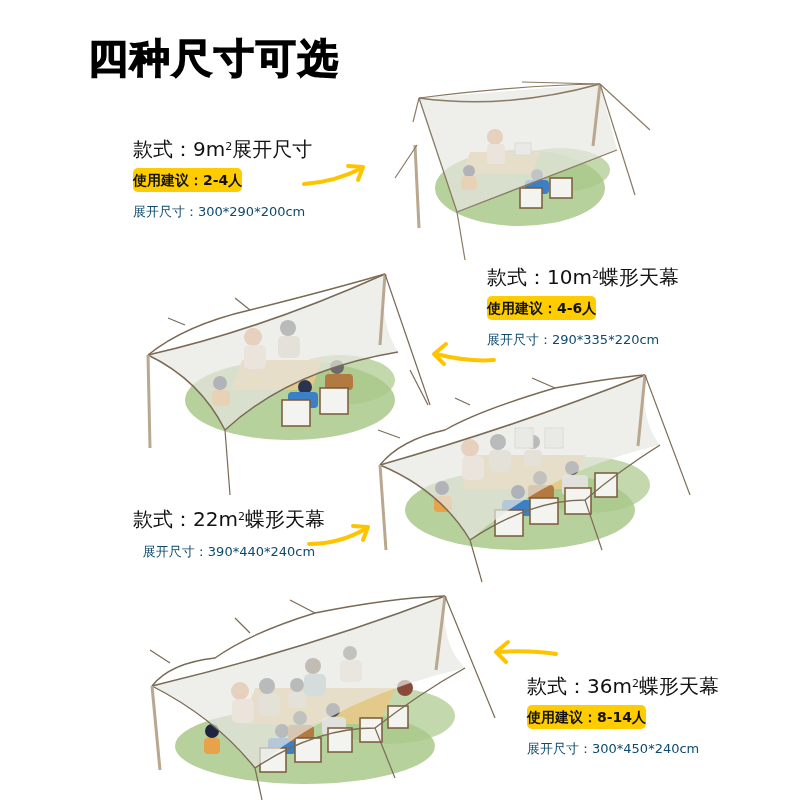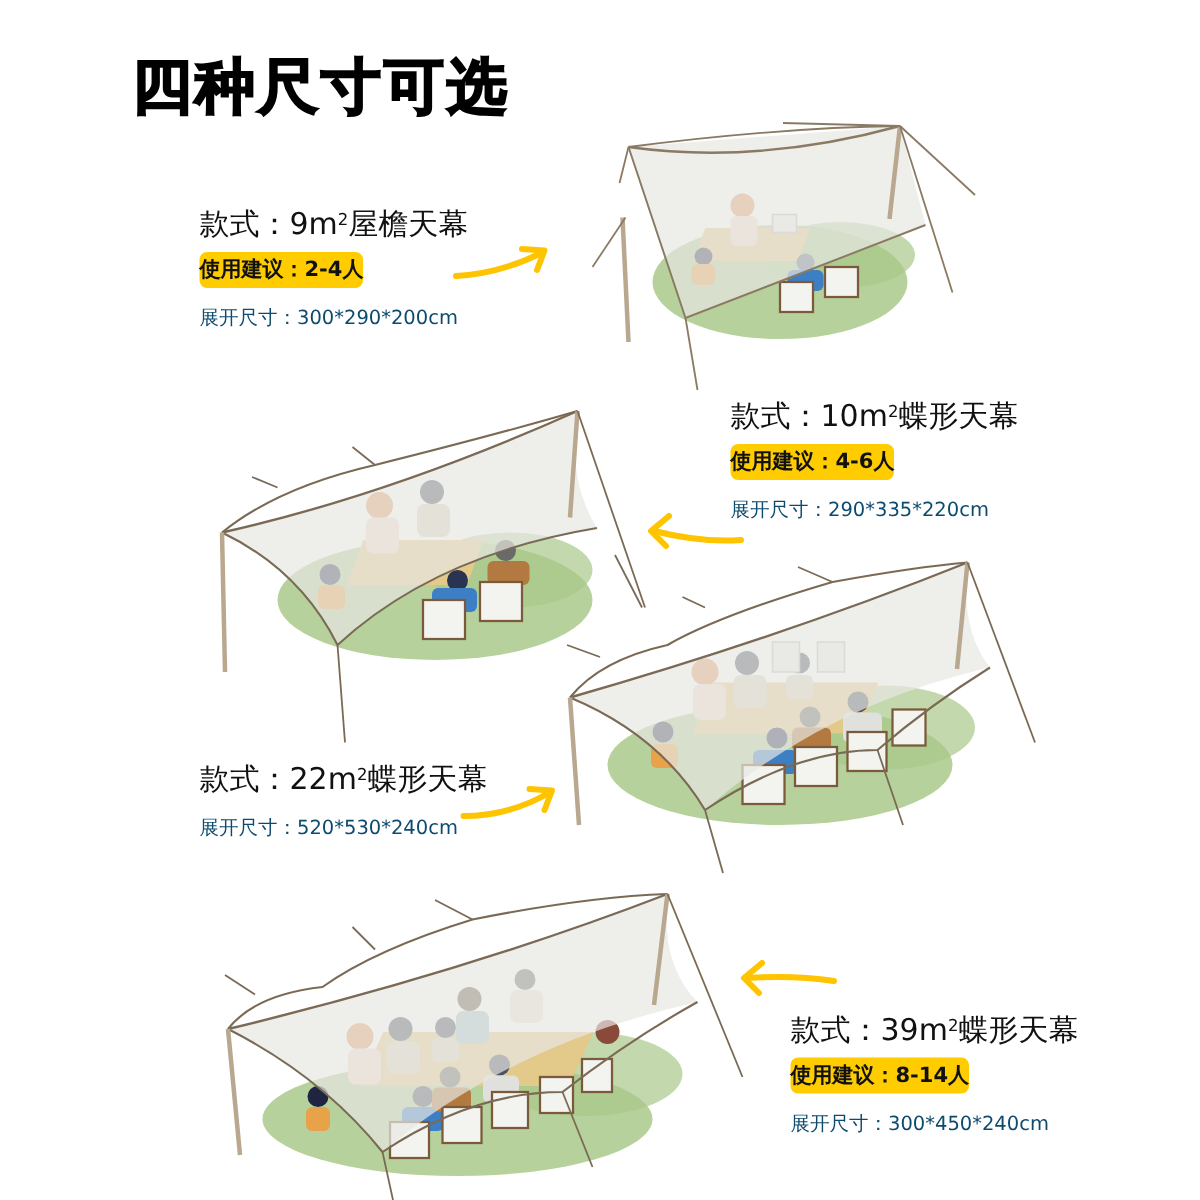--- a/index.html
+++ b/index.html
@@ -15,38 +15,38 @@
   .spec .dims { margin-top: 11px; font-size: 13px; color: #0c4a6e; white-space: nowrap; }
   svg.scene { position: absolute; overflow: visible; }
   svg.arrow { position: absolute; overflow: visible; }
 </style>
 </head>
 <body>
 
 <div class="title">四种尺寸可选</div>
 
 <div class="spec" style="left:133px; top:136px;">
-  <div class="name"><span>款式：</span><span>9m</span><sup>2</sup><span>屋檐天幕</span></div>
+  <div class="name"><span>款式：</span><span>9m</span><sup>2</sup><span>展开尺寸</span></div>
   <div class="badge">使用建议：2-4人</div>
   <div class="dims">展开尺寸：300*290*200cm</div>
 </div>
 
 <div class="spec" style="left:487px; top:264px;">
   <div class="name"><span>款式：</span><span>10m</span><sup>2</sup><span>蝶形天幕</span></div>
   <div class="badge">使用建议：4-6人</div>
   <div class="dims">展开尺寸：290*335*220cm</div>
 </div>
 
-<div class="spec" style="left:133px; top:506px;">
+<div class="spec" style="left:133px; top:506px;text-align:center;">
   <div class="name"><span>款式：</span><span>22m</span><sup>2</sup><span>蝶形天幕</span></div>
-  <div class="dims">展开尺寸：520*530*240cm</div>
+  <div class="dims">展开尺寸：390*440*240cm</div>
 </div>
 
 <div class="spec" style="left:527px; top:673px;">
-  <div class="name"><span>款式：</span><span>39m</span><sup>2</sup><span>蝶形天幕</span></div>
+  <div class="name"><span>款式：</span><span>36m</span><sup>2</sup><span>蝶形天幕</span></div>
   <div class="badge">使用建议：8-14人</div>
   <div class="dims">展开尺寸：300*450*240cm</div>
 </div>
 
 <svg class="arrow" style="left:300px; top:160px;" width="70" height="30" viewBox="0 0 70 30">
   <path d="M4 24 Q35 22 62 8" stroke="#ffc400" stroke-width="4" fill="none" stroke-linecap="round"></path>
   <path d="M48 6 L63 7 L58 20" stroke="#ffc400" stroke-width="4" fill="none" stroke-linecap="round" stroke-linejoin="round"></path>
 </svg>
 <svg class="arrow" style="left:428px; top:340px;" width="70" height="30" viewBox="0 0 70 30">
   <path d="M66 20 Q40 22 8 14" stroke="#ffc400" stroke-width="4" fill="none" stroke-linecap="round"></path>

